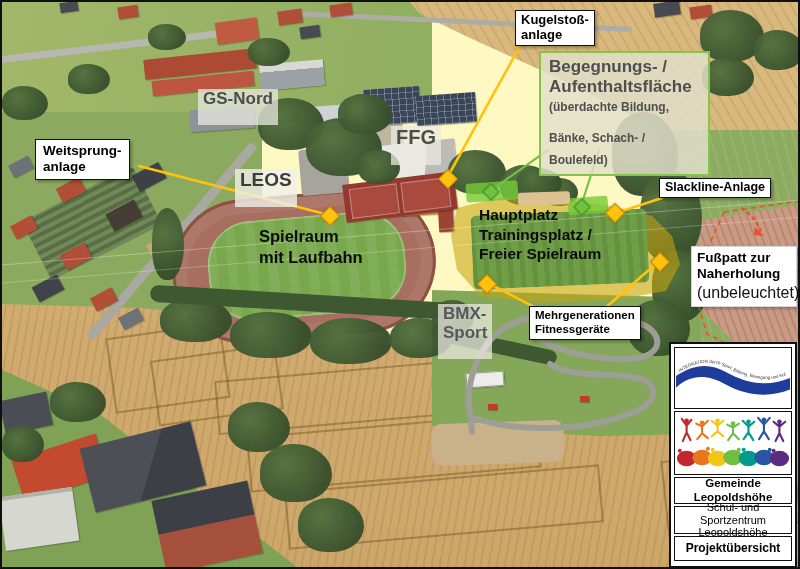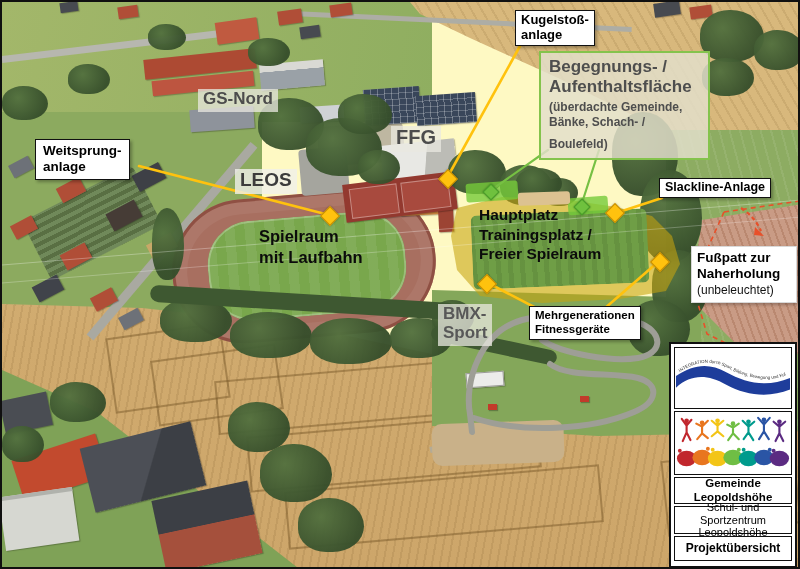--- a/index.html
+++ b/index.html
@@ -8,28 +8,28 @@
   .photo{position:absolute;inset:0;}
   .clip{position:absolute;inset:0;}
   .tree{position:absolute;border-radius:48% 55% 50% 45%;background:radial-gradient(circle at 35% 35%,#53713f,#35four);background:radial-gradient(circle at 35% 35%,#53713f,#364e2b 75%);opacity:.96;}
   .hedge{position:absolute;background:#3e5831;border-radius:9px;}
   .bld,.roof{position:absolute;box-shadow:1px 1px 1px rgba(0,0,0,.25);}
   .trench{position:absolute;border:2px solid rgba(112,82,36,.45);}
   .diamond{position:absolute;width:12px;height:12px;background:#ffc20e;border:1px solid #c98f00;transform:rotate(45deg);box-shadow:0 0 2px rgba(0,0,0,.45);}
   .diamond.grn{width:10px;height:10px;background:#6fc13e;border-color:#469a27;}
   .lines{position:absolute;inset:0;pointer-events:none;}
   .box-white{position:absolute;background:#fff;border:1.5px solid #111;padding:1px 5px 2px;font-weight:bold;color:#000;line-height:1.18;box-shadow:2px 2px 3px rgba(0,0,0,.3);}
-  .box-glass{position:absolute;background:rgba(233,232,224,.75);color:#4c4c4c;font-weight:bold;padding:0 5px 4px;line-height:1.12;}
+  .box-glass{position:absolute;background:rgba(233,232,224,.75);color:#4c4c4c;font-weight:bold;padding:0 5px 17px;line-height:1.12;}
   .field-label{position:absolute;font-weight:bold;color:#0b0b0b;line-height:1.27;}
   .begeg{position:absolute;left:537px;top:49px;width:171px;box-sizing:border-box;background:rgba(226,223,203,.84);border:2px solid #84c34c;padding:4px 8px 6px;color:#4e4e4e;}
   .begeg .t{font-size:17px;font-weight:bold;line-height:1.18;}
   .begeg .d{font-size:12px;font-weight:bold;line-height:1.22;margin-top:3px;}
   .fusspatt{position:absolute;left:689px;top:244px;width:106px;box-sizing:border-box;background:#fff;border:1px solid #d8d8d8;padding:3px 5px 4px;line-height:1.22;box-shadow:1px 2px 3px rgba(0,0,0,.25);}
   .fusspatt .b{font-size:13.5px;font-weight:bold;color:#000;}
-  .fusspatt .n{font-size:12px;color:#111;}
+  .fusspatt .n{font-size:16px;color:#111;}
   .legend{position:absolute;left:667px;top:340px;width:128px;height:226px;box-sizing:border-box;background:#fff;border:2px solid #101010;padding:3px;display:flex;flex-direction:column;gap:2px;}
   .legend .row{box-sizing:border-box;border:1.5px solid #101010;background:#fff;display:flex;align-items:center;justify-content:center;text-align:center;flex-shrink:0;}
   .legend .txt{flex-direction:column;line-height:1.15;padding:2px 1px;}
 </style>
 </head>
 <body>
 
 <div class="stage">
 
   <div class="photo">
@@ -194,22 +194,22 @@
   <div class="diamond grn" style="left:574px;top:199px;"></div>
 
   <div class="box-white" style="left:513px;top:8px;font-size:13px;">
     <div>Kugelstoß-</div>
     <div>anlage</div>
   </div>
 
   <div class="begeg">
     <div class="t">Begegnungs- /</div>
     <div class="t">Aufenthaltsfläche</div>
-    <div class="d">(überdachte Gemeinde,</div>
-    <div class="d" style="margin-top:0;">Bänke, Schach- /</div>
+    <div class="d">(überdachte Bildung,</div>
+    <div class="d" style="margin-top:16px;">Bänke, Schach- /</div>
     <div class="d" style="margin-top:8px;">Boulefeld)</div>
   </div>
 
   <div class="box-glass" style="left:196px;top:87px;font-size:17px;">GS-Nord</div>
   <div class="box-glass" style="left:389px;top:124px;font-size:20px;">FFG</div>
   <div class="box-glass" style="left:233px;top:167px;font-size:19px;background:rgba(240,240,234,.8);color:#3c3c3c;">LEOS</div>
 
   <div class="box-white" style="left:33px;top:137px;font-size:13.5px;padding:3px 7px 4px;">
     <div>Weitsprung-</div>
     <div>anlage</div>

